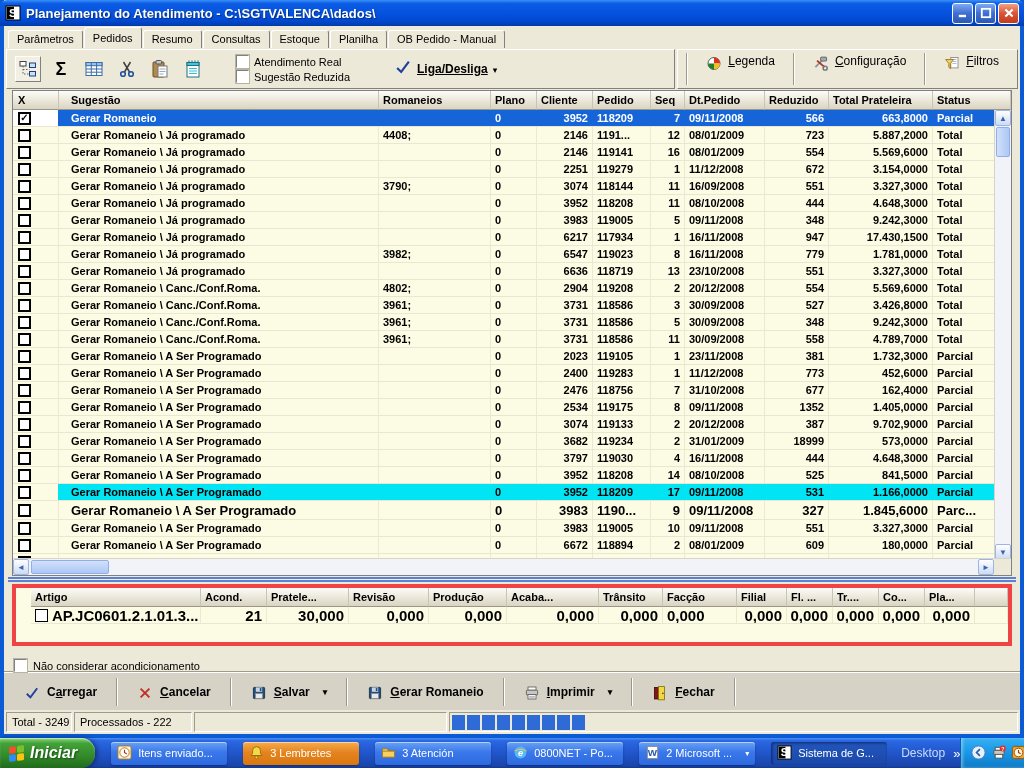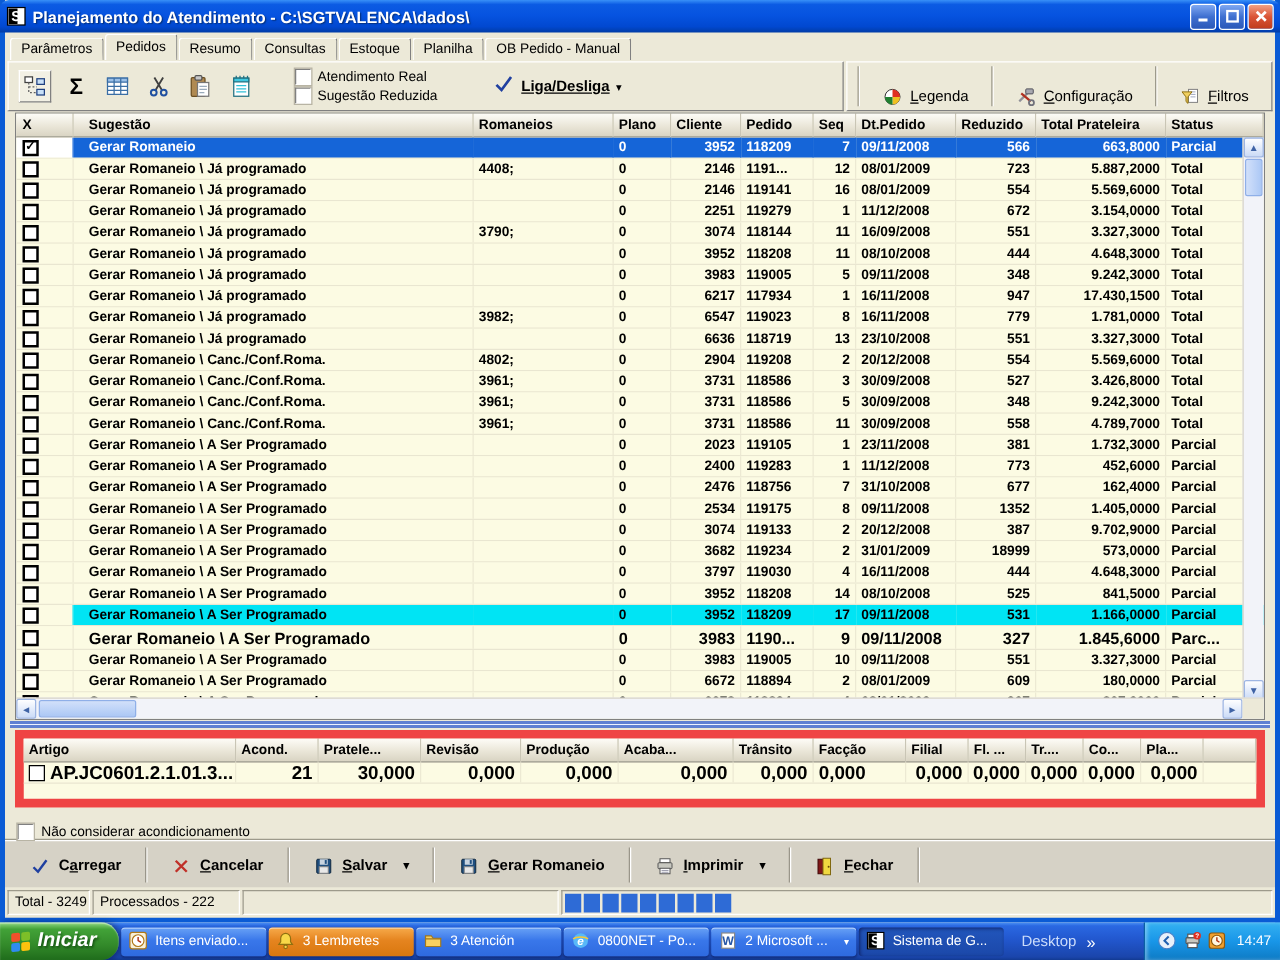--- a/index.html
+++ b/index.html
@@ -37,21 +37,21 @@
   .ticon svg{width:20px;height:20px;}
   .ticon.boxed{border:1px solid;border-color:#fff #808080 #808080 #fff;background:#F2F0E4;}
   .glyph-sigma{font-size:18px;font-weight:bold;}
   .tchecks{display:flex;flex-direction:column;gap:2px;margin-right:40px;}
   .tcheck{display:flex;align-items:center;gap:5px;font-size:11px;white-space:nowrap;}
   .cbx{width:13px;height:13px;background:#fff;border:1px solid;border-color:#808080 #fff #fff #808080;outline:1px solid #B8B4A4;display:inline-block;}
   .liga{display:flex;align-items:center;gap:5px;}
   .liga svg{width:18px;height:18px;}
   .liga-label{font-size:12px;font-weight:bold;text-decoration:underline;}
   .liga-dd{font-size:9px;margin-top:2px;}
-  .tbtn{display:flex;align-items:flex-end;gap:6px;font-size:12px;padding:0 12px;height:30px;}
+  .tbtn{display:flex;align-items:flex-start;gap:6px;font-size:12px;padding:0 12px;height:30px;}
   .tbtn svg{width:19px;height:19px;}
   .tsep{width:2px;height:32px;border-left:1px solid #9D9A8B;border-right:1px solid #fff;margin:0 2px;}
 
   
   .grid-outer{position:relative;margin:0 8px;height:486px;background:#FCFBE3;border:1px solid #808080;}
   .ghead{display:flex;height:19px;background:#ECE9D8;}
   .gh{background:linear-gradient(180deg,#FDFCF7 0%,#EAE6D8 55%,#D9D4C3 100%);
     border-right:1px solid #C9C5B5;border-bottom:1px solid #99968A;
     font-weight:bold;font-size:11px;display:flex;align-items:center;padding:0 4px;overflow:hidden;white-space:nowrap;}
   .rows{height:450px;overflow:hidden;}
@@ -83,21 +83,21 @@
   .hscroll{position:absolute;left:0;bottom:0;width:100%;height:17px;background:#F2F3F9;border-top:1px solid #D8D4C8;display:flex;align-items:stretch;}
   .hbtn{width:16px;background:linear-gradient(180deg,#FEFEFF,#CBDBF7);border:1px solid #9DB5E3;border-radius:2px;color:#3F63A6;font-size:8px;display:flex;align-items:center;justify-content:center;}
   .hthumb{width:78px;margin:1px 1px 1px 2px;background:linear-gradient(180deg,#D2E0FA,#ACC8F5);border:1px solid #8FAFE8;border-radius:2px;}
   .hfill{flex:1;}
   .hcorner{width:17px;background:#ECE9D8;}
 
   
   .splitter{height:8px;margin:0 4px;background:linear-gradient(180deg,#ECE9D8 0 1px,#5F80D2 1px 3px,#EDF2FF 3px 4px,#5F80D2 4px 6px,#ECE9D8 6px);}
 
   
-  .detail-outer{position:relative;margin:0 8px;height:62px;background:#FCFBE3;border:7px solid #ef4444;}
+  .detail-outer{position:relative;margin:0 8px;height:62px;background:#FCFBE3;border:4px solid #ef4444;padding-left:15px;}
   .drow{display:flex;height:17px;border-bottom:1px solid #E9E6D1;font-weight:bold;font-size:15px;}
   .d0{width:170px;gap:4px;}
   .d1{width:66px;} .d2{width:82px;} .d3{width:80px;} .d4{width:78px;} .d5{width:92px;}
   .d6{width:64px;} .d7{width:74px;} .d8{width:50px;} .d9{width:46px;} .d10{width:46px;}
   .d11{width:46px;} .d12{width:50px;} .d13{flex:1;}
   .cb2{width:13px;height:13px;border:1px solid #000;background:#fff;display:inline-block;flex:none;}
 
   
   .acondrow{height:26px;display:flex;align-items:flex-end;gap:6px;padding-left:10px;font-size:11px;}
   .cbsunk{width:13px;height:13px;background:#fff;border:1px solid;border-color:#808080 #fff #fff #808080;outline:1px solid #B8B4A4;display:inline-block;}
@@ -119,21 +119,21 @@
   .taskbar{position:absolute;left:0;top:738px;width:1024px;height:30px;display:flex;align-items:center;
     background:linear-gradient(180deg,#4A90F4 0%,#2A68E2 9%,#2257CE 45%,#1A45AB 92%,#123A92 100%);}
   .start{height:30px;display:flex;align-items:center;gap:6px;padding:0 18px 0 9px;border-radius:0 14px 14px 0;
     background:linear-gradient(180deg,#8ED880 0%,#42A238 18%,#338A2A 60%,#1F6C1B 100%);
     box-shadow:2px 0 5px rgba(0,0,30,.45),inset 0 1px 1px rgba(255,255,255,.5);
     color:#fff;font-style:italic;font-weight:bold;font-size:16px;text-shadow:1px 1px 2px #154E12;}
   .flag{display:grid;grid-template-columns:7px 7px;grid-template-rows:7px 7px;gap:1px;transform:skewY(-6deg);}
   .flag span{border-radius:1.5px;}
   .flag .f1{background:#F0502B;} .flag .f2{background:#7DBF28;} .flag .f3{background:#2F8CF0;} .flag .f4{background:#FFC20E;}
   .titems{display:flex;align-items:center;}
-  .titem{width:116px;height:23px;margin-left:2px;border-radius:3px;display:flex;align-items:center;gap:5px;padding:0 6px;
+  .titem{width:116px;height:23px;margin-left:16px;border-radius:3px;display:flex;align-items:center;gap:5px;padding:0 6px;
     color:#fff;font-size:11px;white-space:nowrap;overflow:hidden;
     background:linear-gradient(180deg,#69A2F6 0%,#3977EA 45%,#2E6ADF 100%);
     box-shadow:inset 0 1px 0 rgba(255,255,255,.5),0 1px 2px rgba(0,0,40,.35);}
   .titem.alert{background:linear-gradient(180deg,#F7AB4B 0%,#E5841F 45%,#D9770E 100%);}
   .titem.active{background:linear-gradient(180deg,#2256BC 0%,#1B48A9 100%);box-shadow:inset 1px 1px 3px rgba(0,0,50,.55);}
   .titem svg{width:15px;height:15px;flex:none;}
   .titem .gdd{margin-left:auto;font-size:8px;}
   .desktopband{display:flex;align-items:center;gap:8px;margin-left:14px;color:#CBDCFA;font-size:12px;}
   .desktopband .chev{color:#fff;font-size:13px;}
   .tray{margin-left:auto;height:30px;display:flex;align-items:center;gap:4px;padding:0 7px 0 10px;color:#fff;font-size:11px;

